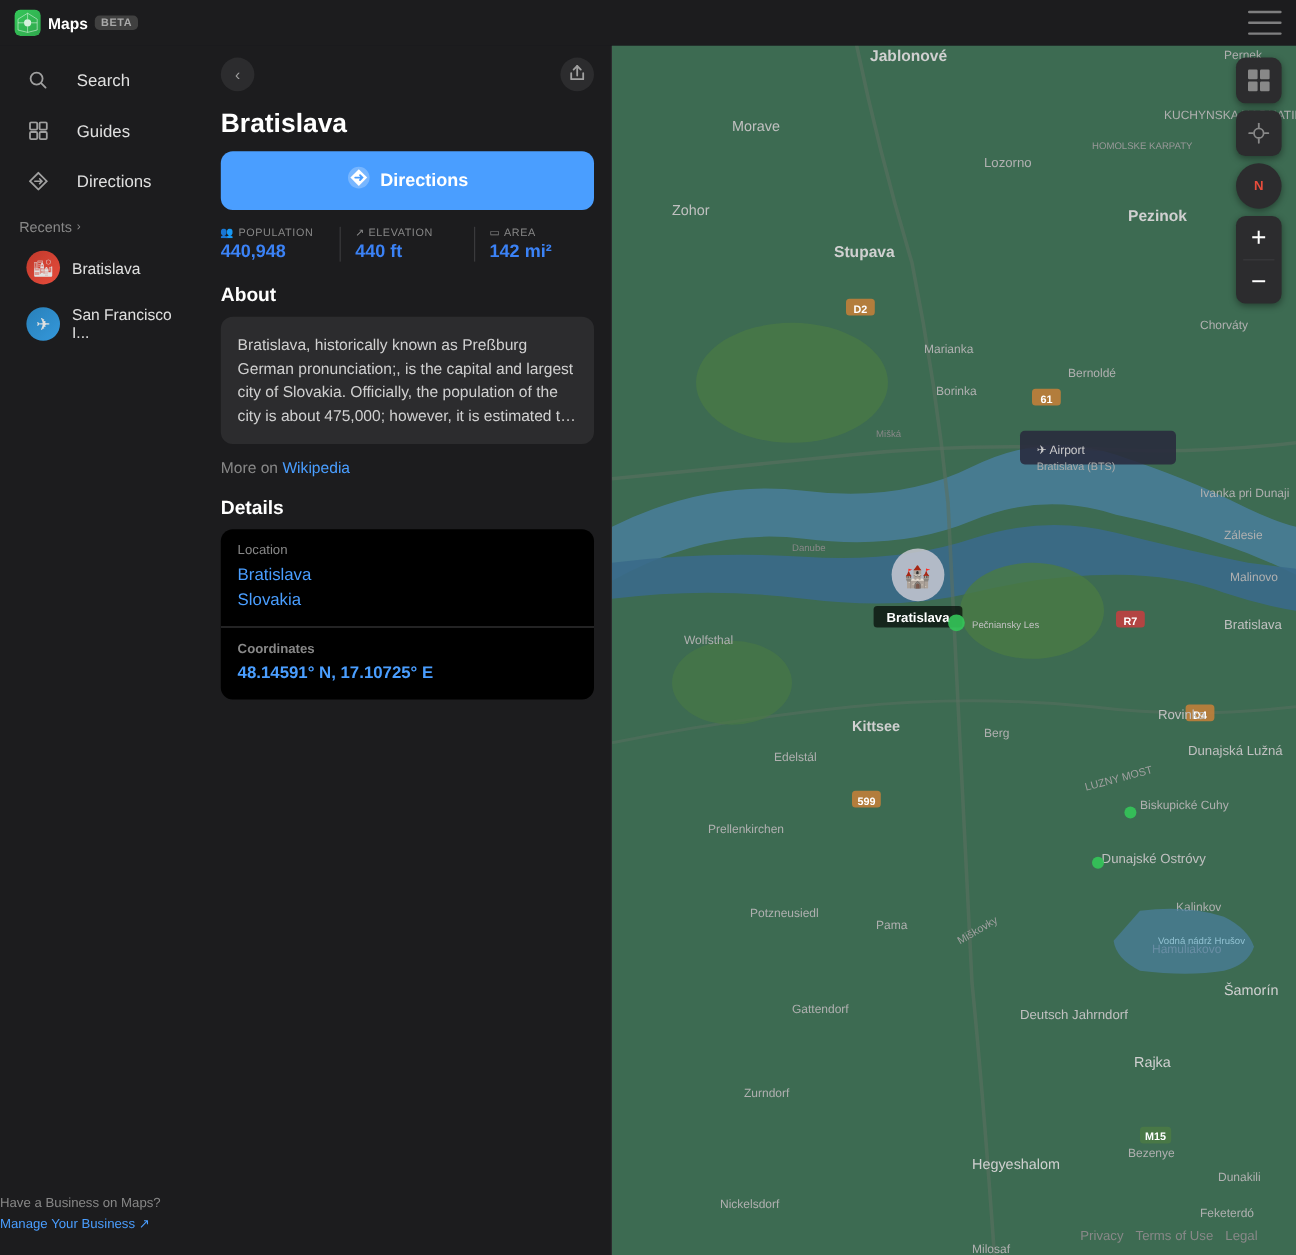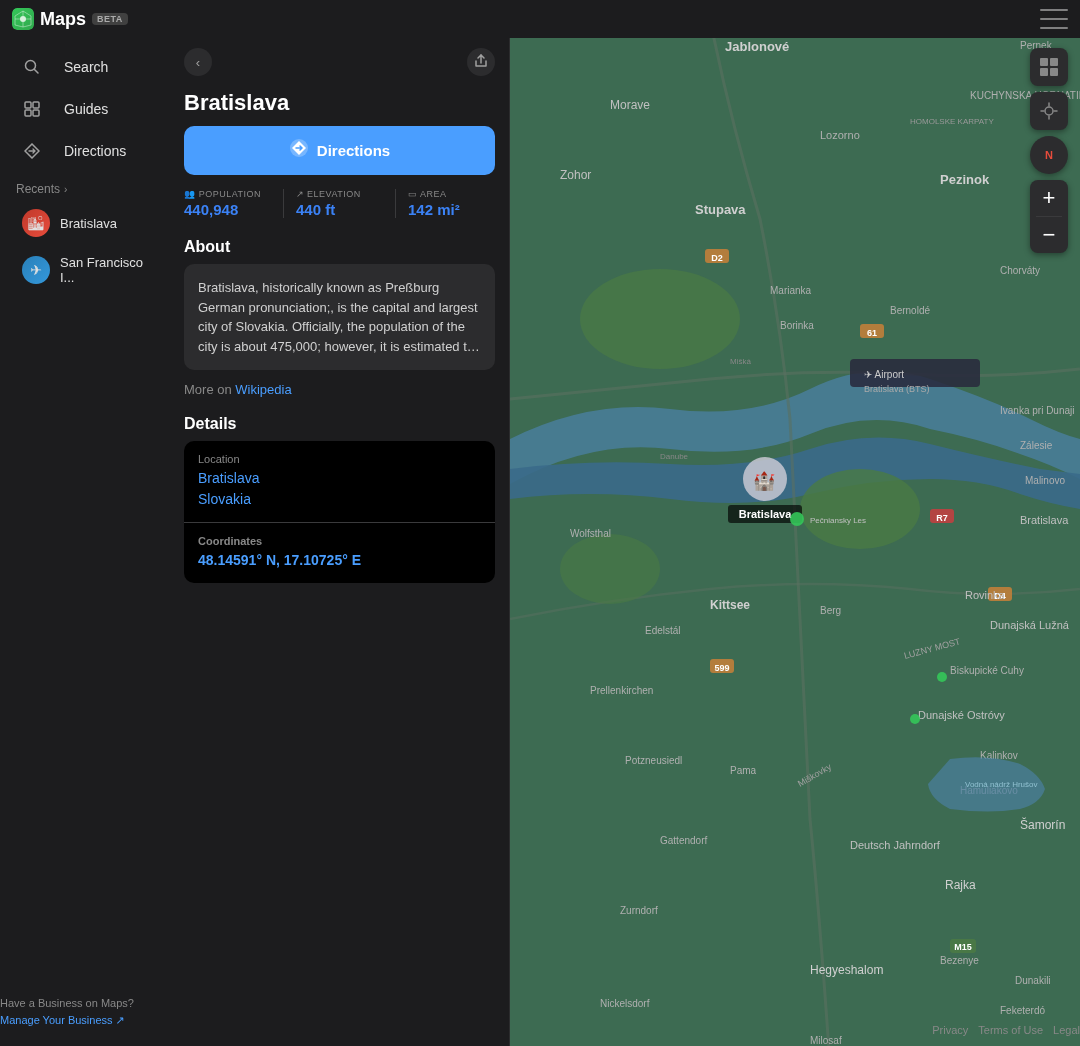--- a/index.html
+++ b/index.html
@@ -29,21 +29,21 @@
       gap: 6px;
     }
     .maps-logo-icon {
       width: 22px;
       height: 22px;
       border-radius: 5px;
       overflow: hidden;
     }
     .titlebar-title {
       color: #fff;
-      font-size: 18px;
+      font-size: 13px;
       font-weight: 600;
     }
     .beta-badge {
       background: #404040;
       color: #aaa;
       font-size: 9px;
       font-weight: 600;
       padding: 1px 5px;
       border-radius: 4px;
       letter-spacing: 0.5px;
@@ -392,21 +392,21 @@
     .zoom-divider {
       height: 1px;
       background: #3a3a3c;
       margin: 0 6px;
     }
 
     
     .map-attribution {
       position: absolute;
       bottom: 10px;
-      right: 0;
+      right: 32px;
       display: flex;
       gap: 10px;
       font-size: 11px;
       color: #888;
       align-items: center;
     }
     .map-attribution a {
       color: #888;
       text-decoration: none;
     }

